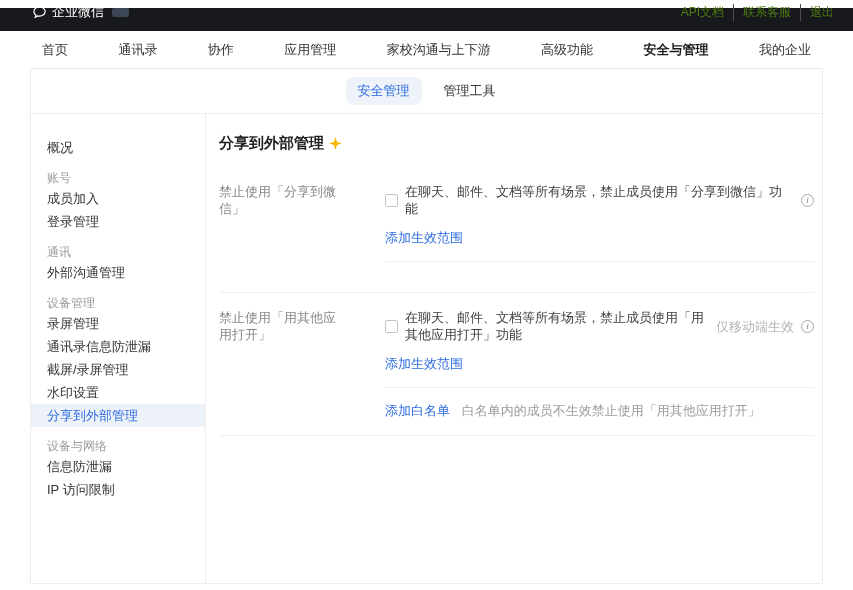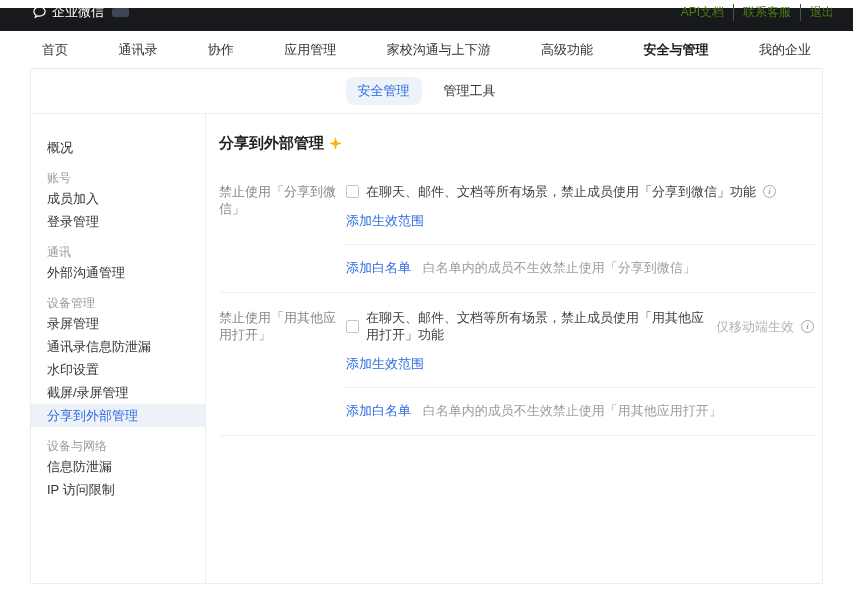--- a/index.html
+++ b/index.html
@@ -38,21 +38,21 @@
   .subtab.active { color: #2d6ce0; background: #eef3fa; border-radius: 8px; }
   .card-body { flex: 1; display: flex; min-height: 0; }
   
   .sidebar { width: 175px; flex-shrink: 0; border-right: 1px solid #ededed; padding-top: 22px; }
   .side-item { height: 23px; line-height: 23px; padding-left: 16px; color: #333; cursor: pointer; white-space: nowrap; }
   .side-item.active { background: #edf1f8; color: #2d6ce0; }
   .side-header { margin-top: 10px; height: 18px; line-height: 18px; padding-left: 16px; font-size: 12px; color: #9a9a9a; white-space: nowrap; }
   
   .content { flex: 1; min-width: 0; padding: 20px 8px 0 13px; }
   .content-title { display: flex; align-items: center; gap: 5px; font-size: 15px; font-weight: bold; color: #222; margin-bottom: 30px; }
-  .setting { display: flex; }
+  .setting { display: flex; gap: 39px; }
   .setting-label { width: 127px; flex-shrink: 0; color: #888; line-height: 17px; }
   .setting-main { flex: 1; min-width: 0; }
   .check-line { display: flex; align-items: center; gap: 7px; color: #404040; line-height: 17px; }
   .checkbox { width: 13px; height: 13px; border: 1px solid #c5c5c5; border-radius: 2px; background: #fff; flex-shrink: 0; cursor: pointer; }
   .info-icon {
     width: 13px; height: 13px; border: 1px solid #a6a6a6; border-radius: 50%;
     color: #a6a6a6; font-size: 9px; line-height: 11px; text-align: center;
     font-family: "Liberation Serif", serif; font-style: italic; font-weight: bold;
     flex-shrink: 0; cursor: pointer;
   }
@@ -107,22 +107,22 @@
     <aside class="sidebar">
       <div class="side-item">概况</div>
       <div class="side-header">账号</div>
       <div class="side-item">成员加入</div>
       <div class="side-item">登录管理</div>
       <div class="side-header">通讯</div>
       <div class="side-item">外部沟通管理</div>
       <div class="side-header">设备管理</div>
       <div class="side-item">录屏管理</div>
       <div class="side-item">通讯录信息防泄漏</div>
+      <div class="side-item">截屏/录屏管理</div>
       <div class="side-item">水印设置</div>
-      <div class="side-item">截屏/录屏管理</div>
       <div class="side-item active">分享到外部管理</div>
       <div class="side-header">设备与网络</div>
       <div class="side-item">信息防泄漏</div>
       <div class="side-item">IP 访问限制</div>
     </aside>
 
     <main class="content">
       <div class="content-title">
         <span>分享到外部管理</span>
         <span style="display:flex;">
@@ -135,24 +135,20 @@
       <div class="setting">
         <div class="setting-label">禁止使用「分享到微信」</div>
         <div class="setting-main">
           <div class="check-line">
             <span class="checkbox"></span>
             <span>在聊天、邮件、文档等所有场景，禁止成员使用「分享到微信」功能</span>
             <span class="info-icon">i</span>
           </div>
           <a class="scope-link">添加生效范围</a>
           <div class="inner-divider"></div>
-          <div class="whitelist-line">
-            <a class="whitelist-link">添加白名单</a>
-            <span class="whitelist-desc">白名单内的成员不生效禁止使用「分享到微信」</span>
-          </div>
         </div>
       </div>
 
       <div class="outer-divider"></div>
 
       <div class="setting">
         <div class="setting-label">禁止使用「用其他应用打开」</div>
         <div class="setting-main">
           <div class="check-line">
             <span class="checkbox"></span>

